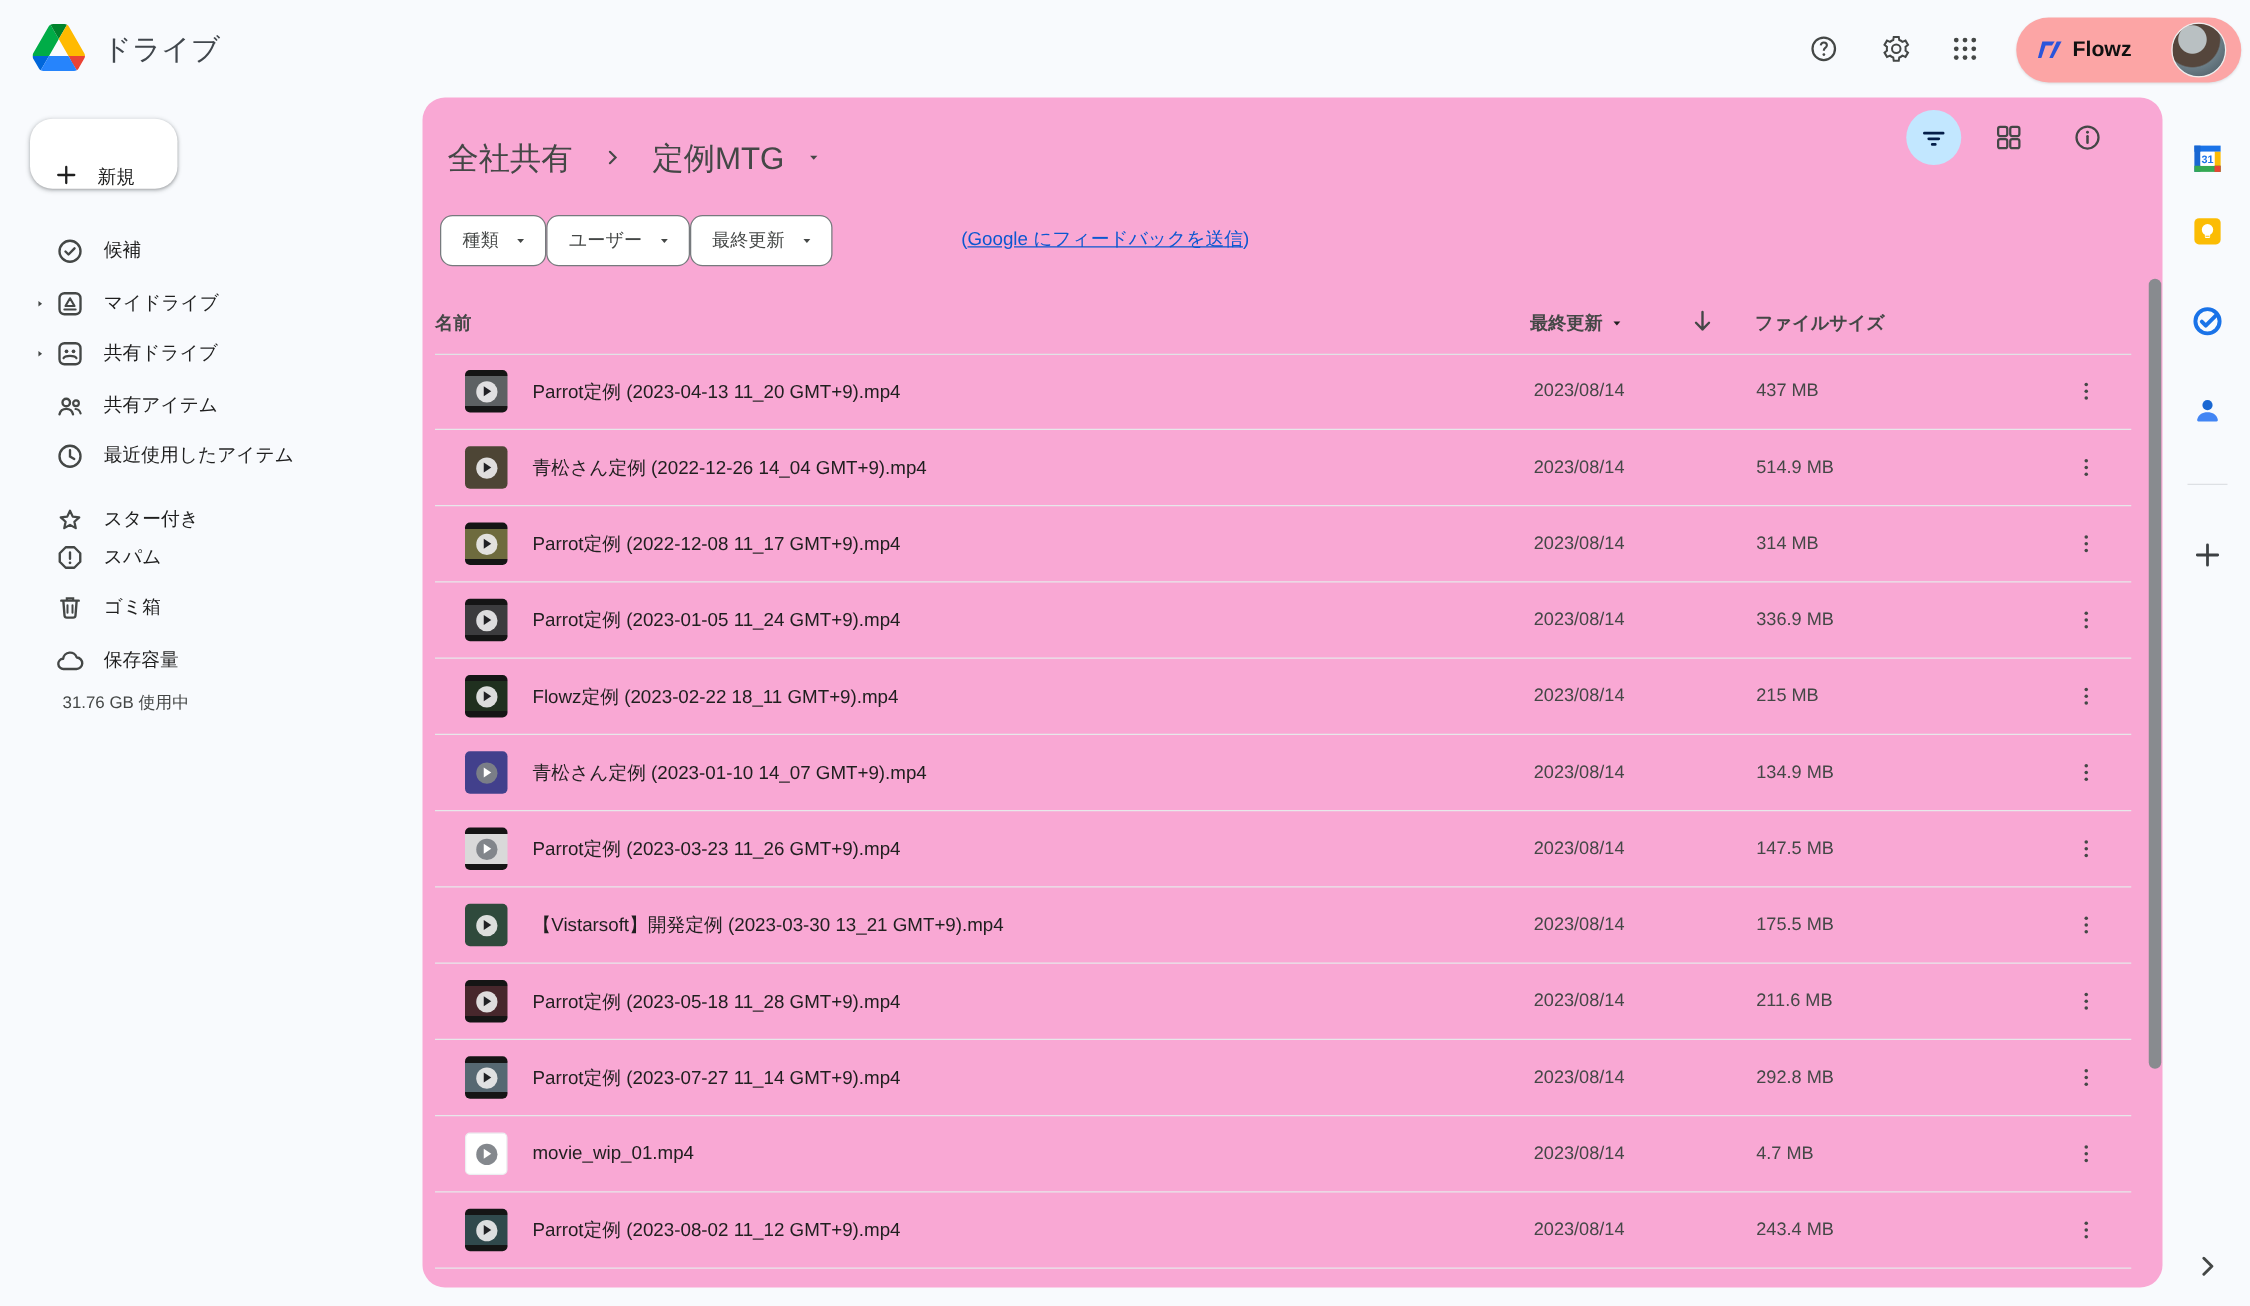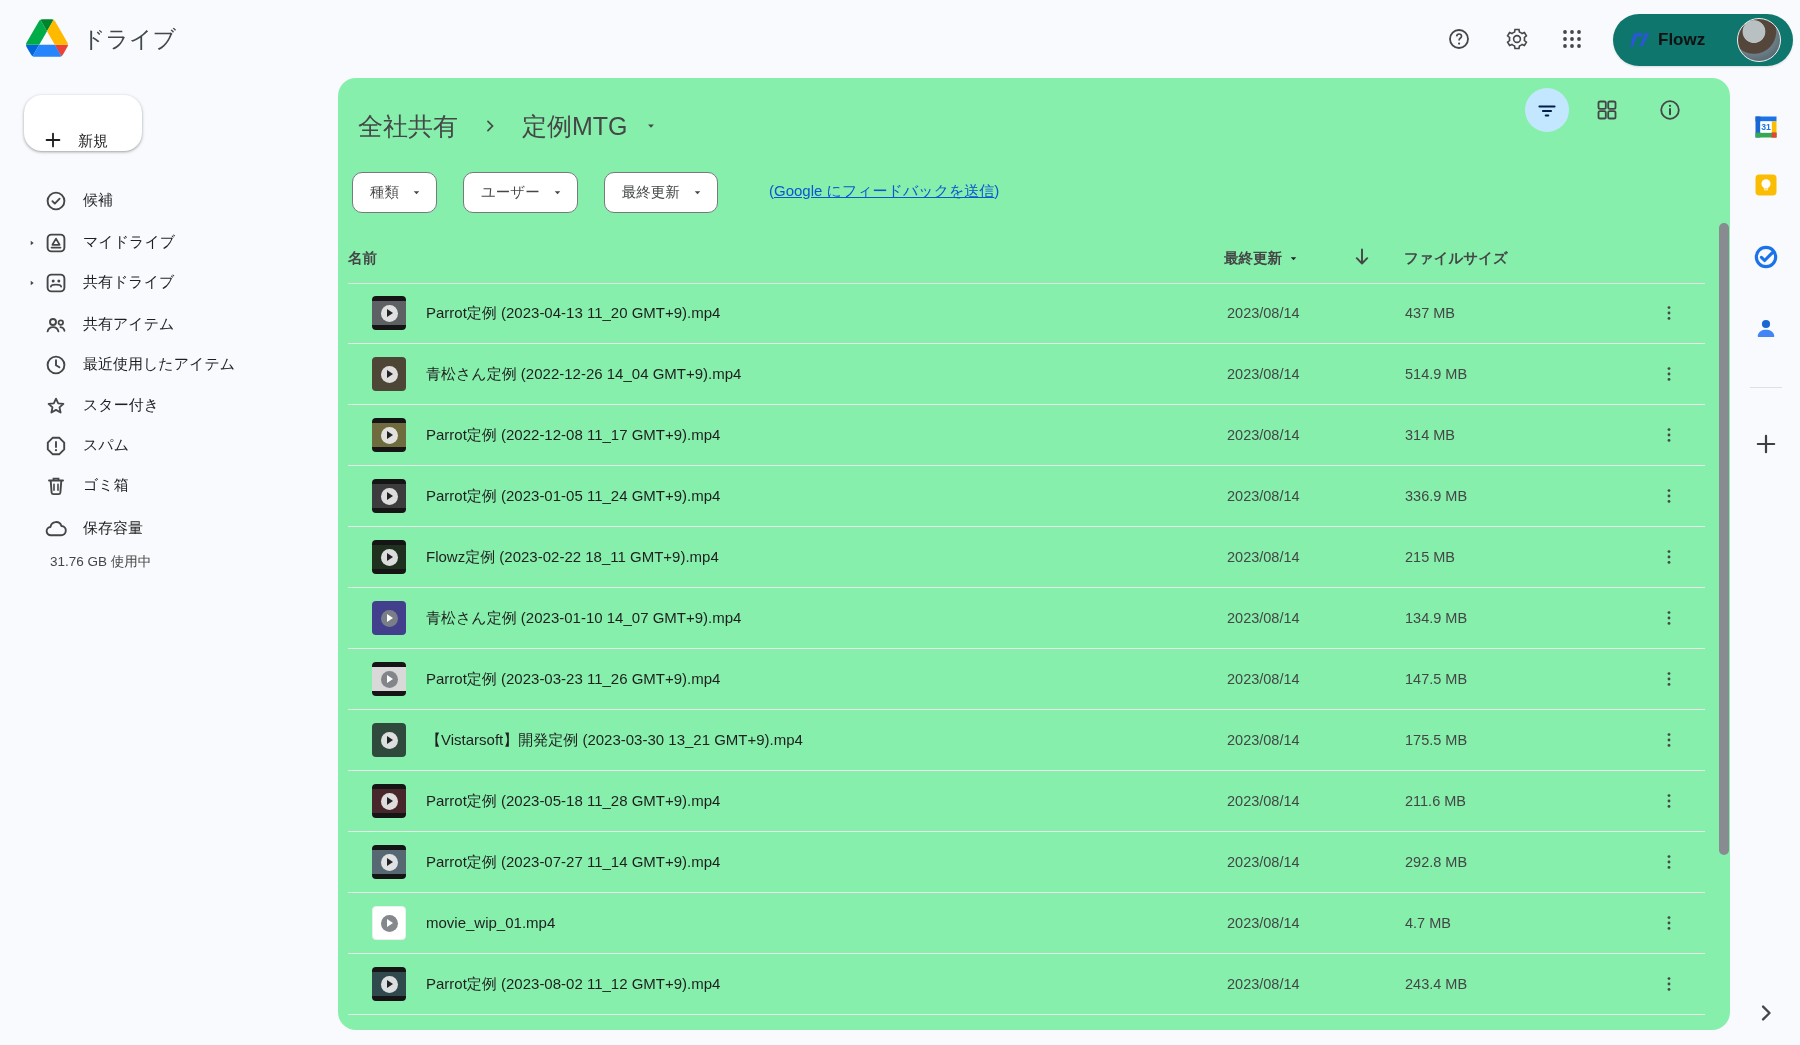--- a/index.html
+++ b/index.html
@@ -11,44 +11,44 @@
   #drive-logo { position:absolute; left:26px; top:19px; width:42px; height:38px; }
   #app-title { position:absolute; left:82px; top:24px; font-size:23px; color:#41474d; }
   #search-pill { position:absolute; left:327px; top:12px; width:906px; height:52px; border-radius:26px; background:#e9eef6; }
   #search-pill .sicon { position:absolute; left:20px; top:15px; width:22px; height:22px; }
   #search-value { position:absolute; left:62px; top:15px; font-size:17px; color:#1f1f1f; }
   .pill-btn { position:absolute; top:6px; width:40px; height:40px; border-radius:50%; display:flex; align-items:center; justify-content:center; cursor:pointer; }
   #clear-btn { left:804px; }
   #advanced-btn { left:862px; }
   .top-btn { position:absolute; top:17px; width:44px; height:44px; border-radius:50%; display:flex; align-items:center; justify-content:center; cursor:pointer; }
   #help-btn { left:1437px; } #settings-btn { left:1495px; } #apps-btn { left:1550px; }
-  #account-pill { position:absolute; left:1613px; top:14px; width:180px; height:52px; background:#0f766e; border-radius:26px; box-shadow:0 1px 2px rgba(60,64,67,.15); }
+  #account-pill { position:absolute; left:1613px; top:14px; width:180px; height:52px; background:#fca5a5; border-radius:26px; box-shadow:0 1px 2px rgba(60,64,67,.15); }
   #brand-mark { position:absolute; left:17px; top:15px; width:22px; height:22px; }
   #brand-label { position:absolute; left:45px; top:16px; font-size:17px; font-weight:bold; color:#111; }
   #avatar { position:absolute; left:124px; top:4px; width:44px; height:44px; border-radius:50%;
             background:radial-gradient(circle at 38% 30%, #b9c0c2 0 28%, #55463c 30% 55%, #6b7d86 58%, #46555e); border:1px solid #eee; }
 
   
   #new-button { position:absolute; left:24px; top:95px; width:118px; height:56px; background:#fff; border-radius:18px;
                 box-shadow:0 1px 2px rgba(60,64,67,.3), 0 1px 3px 1px rgba(60,64,67,.15); display:flex; align-items:flex-end; padding-left:18px; gap:14px; cursor:pointer; }
   #new-button span { font-size:15px; font-weight:500; color:#1f1f1f; }
   .side-item { position:absolute; left:0; width:296px; height:40px; cursor:pointer; }
   .side-item .expander { position:absolute; left:27px; top:15px; width:10px; height:10px; }
   .side-item .s-icon { position:absolute; left:44px; top:8px; width:24px; height:24px; color:#444746; }
   .side-item .s-label { position:absolute; left:83px; top:10px; font-size:15px; color:#1f1f1f; font-weight:500; }
   #storage-used { position:absolute; left:50px; top:553px; font-size:13.5px; color:#444746; }
 
   
-  #panel { position:absolute; left:338px; top:78px; width:1392px; height:952px; background:#86efac; border-radius:18px; }
+  #panel { position:absolute; left:338px; top:78px; width:1392px; height:952px; background:#f9a8d4; border-radius:18px; }
   #breadcrumb { position:absolute; left:14px; top:26px; height:44px; display:flex; align-items:center; gap:16px; }
   .crumb { font-size:25px; color:#444746; cursor:pointer; padding:2px 6px; border-radius:6px; }
   #view-filter-btn { position:absolute; left:1187px; top:10px; width:44px; height:44px; border-radius:50%; background:#c2e7ff; display:flex; align-items:center; justify-content:center; cursor:pointer; }
   #view-grid-btn { position:absolute; left:1257px; top:20px; width:24px; height:24px; cursor:pointer; }
   #info-btn { position:absolute; left:1320px; top:20px; width:24px; height:24px; cursor:pointer; }
-  #chips { position:absolute; left:14px; top:94px; height:41px; display:flex; gap:26px; }
+  #chips { position:absolute; left:14px; top:94px; height:41px; display:flex; gap:0; }
   .chip { height:41px; border:1px solid #767a7d; border-radius:10px; display:flex; align-items:center; gap:12px; padding:0 14px 0 17px; font-size:14.5px; color:#444746; font-weight:500; cursor:pointer; background:#fff; }
   #feedback { position:absolute; left:431px; top:104px; font-size:15px; color:#0b57d0; }
   #feedback a { color:#0b57d0; text-decoration:underline; cursor:pointer; }
   #table-head { position:absolute; left:10px; top:160px; width:1357px; height:38px; font-size:14.5px; color:#444746; font-weight:600; }
   #col-name { position:absolute; left:0; top:11px; }
   #col-modified { position:absolute; left:876px; top:11px; display:flex; align-items:center; gap:6px; cursor:pointer; }
   #sort-arrow { position:absolute; left:1002px; top:7px; width:24px; height:24px; cursor:pointer; }
   #col-size { position:absolute; left:1056px; top:11px; }
   #head-divider { position:absolute; left:10px; top:205px; width:1357px; height:1px; background:#e1e3e6; }
   .row { position:absolute; left:10px; width:1357px; height:61px; border-bottom:1px solid #e7e8ea; cursor:pointer; }
@@ -178,21 +178,21 @@
       </div>
       <div class="side-item" style="top: 345px;">
         <span class="s-icon">
           <svg width="24" height="24" viewBox="0 0 24 24">
             <circle cx="12" cy="12" r="8.4" fill="none" stroke="#444746" stroke-width="1.9"></circle>
             <path d="M12 7.2v5l3.4 2" fill="none" stroke="#444746" stroke-width="1.9" stroke-linecap="round"></path>
           </svg>
         </span>
         <span class="s-label">最近使用したアイテム</span>
       </div>
-      <div class="side-item" style="top: 386px; text-align: center;">
+      <div class="side-item" style="top: 396px; text-align: center;">
         <span class="s-icon">
           <svg width="24" height="24" viewBox="0 0 24 24">
             <path d="M12 4.6l2.2 4.7 5.2.6-3.9 3.5 1.1 5.1L12 15.9l-4.6 2.6 1.1-5.1-3.9-3.5 5.2-.6z" fill="none" stroke="#444746" stroke-width="1.8" stroke-linejoin="round"></path>
           </svg>
         </span>
         <span class="s-label">スター付き</span>
       </div>
       <div class="side-item" style="top: 426px;">
         <span class="s-icon">
           <svg width="24" height="24" viewBox="0 0 24 24">

